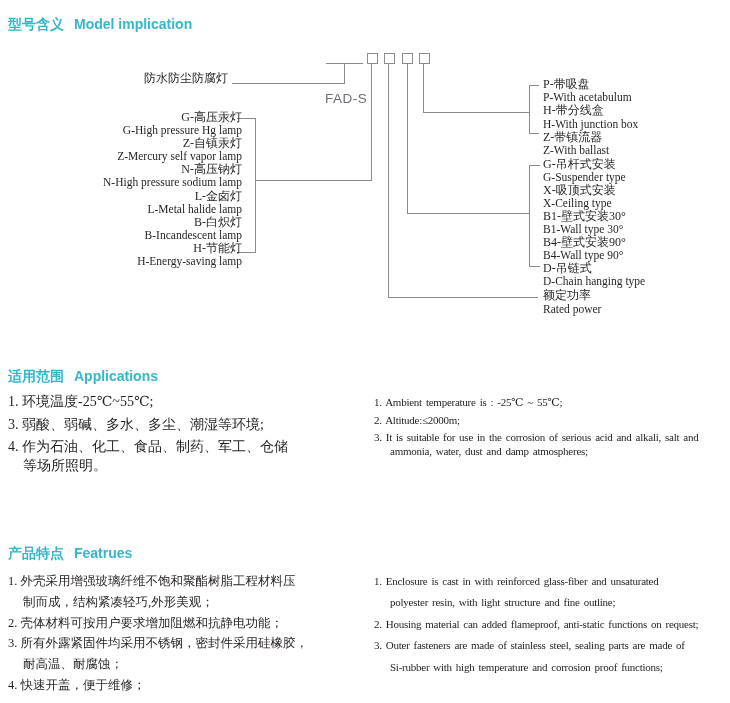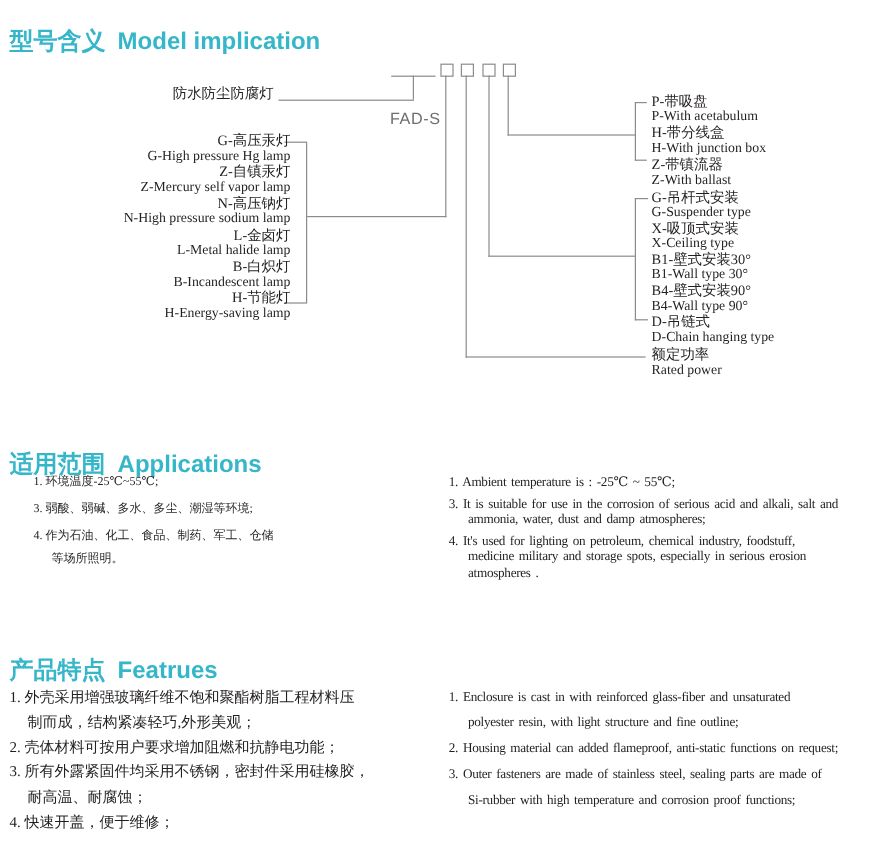--- a/index.html
+++ b/index.html
@@ -4,41 +4,41 @@
 <style>
   html,body{margin:0;padding:0;}
   body{
     width:730px;height:703px;position:relative;overflow:hidden;
     background:#ffffff;color:#231f20;
     font-family:"Liberation Serif","DejaVu Serif",serif;
   }
   .heading{
     position:absolute;white-space:nowrap;
     font-family:"Liberation Sans","DejaVu Sans",sans-serif;
-    font-weight:bold;font-size:20px;color:#35b6c9;
+    font-weight:bold;font-size:14px;color:#35b6c9;
   }
   .heading .en{margin-left:10px;}
   
   .code{
     position:absolute;left:325px;top:47px;
     font-family:"Liberation Sans","DejaVu Sans",sans-serif;
     font-size:13.5px;color:#6d6e71;letter-spacing:.5px;margin-top:44px;
   }
   .fbox{position:absolute;top:53px;width:9px;height:9px;border:1px solid #8a8b8d;background:#fff;}
   .hl,.vl{position:absolute;background:#8a8b8d;}
   .hl{height:1px;}
   .vl{width:1px;}
   .dlabel{position:absolute;font-size:11.5px;line-height:13.1px;white-space:nowrap;}
   .dlabel span{display:block;}
   .dlabel span:nth-child(odd){font-size:12px;}
   .r{text-align:right;}
   
   .plist{position:absolute;margin:0;padding:0;list-style:none;}
   .plist li{white-space:pre-line;padding-left:15px;text-indent:-15px;}
-  .apps-zh{left:8px;top:392px;width:340px;font-size:10px;line-height:19px;margin-left:20px;}
+  .apps-zh{left:8px;top:392px;width:340px;font-size:14px;line-height:19px;}
   .apps-zh li{margin-bottom:3.5px;}
   .apps-en{left:374px;top:396px;width:356px;font-size:11px;line-height:13.6px;letter-spacing:-.25px;word-spacing:1.5px;}
   .apps-en li{margin-bottom:4px;padding-left:16px;text-indent:-16px;}
   .feats-zh{left:8px;top:571px;width:348px;font-size:12.5px;line-height:20.8px;}
   .feats-en{left:374px;top:571px;width:356px;font-size:11px;line-height:21.4px;letter-spacing:-.25px;word-spacing:1.5px;}
   .feats-en li{padding-left:16px;text-indent:-16px;}
 </style>
 </head>
 <body>
 
@@ -132,25 +132,23 @@
 
 <ol class="plist apps-zh">
   <li>1. 环境温度-25℃~55℃;</li>
   <li>3. 弱酸、弱碱、多水、多尘、潮湿等环境;</li>
   <li>4. 作为石油、化工、食品、制药、军工、仓储
 等场所照明。</li>
 </ol>
 
 <ol class="plist apps-en">
   <li>1. Ambient temperature is : -25℃ ~ 55℃;</li>
+  <li>2. Altitude:≤2000m;</li>
   <li>3. It is suitable for use in the corrosion of serious acid and alkali, salt and
 ammonia, water, dust and damp atmospheres;</li>
-  <li>4. It's used for lighting on petroleum, chemical industry, foodstuff,
-medicine military and storage spots, especially in serious erosion
-atmospheres .</li>
 </ol>
 
 <h2 class="heading" style="left:8px;top:509px;margin-top:36px;">
   <span class="zh">产品特点</span><span class="en">Featrues</span>
 </h2>
 
 <ol class="plist feats-zh">
   <li>1. 外壳采用增强玻璃纤维不饱和聚酯树脂工程材料压
 制而成，结构紧凑轻巧,外形美观；</li>
   <li>2. 壳体材料可按用户要求增加阻燃和抗静电功能；</li>

